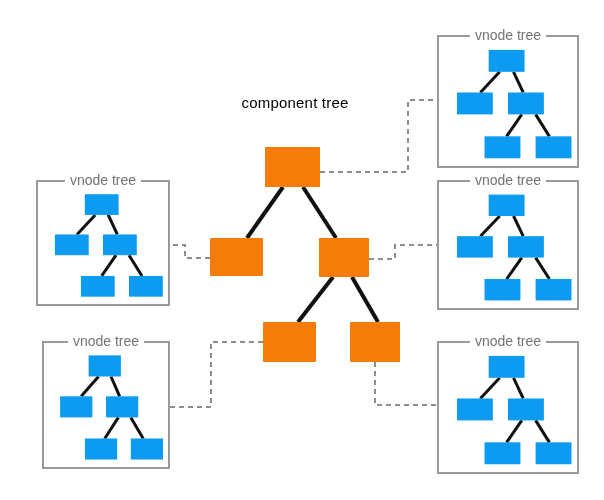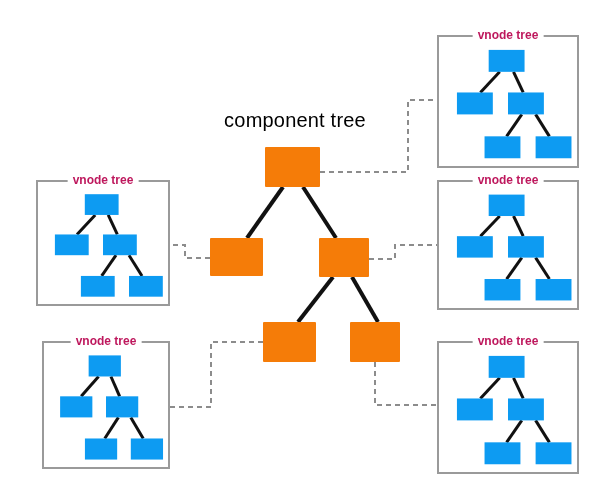--- a/index.html
+++ b/index.html
@@ -16,24 +16,24 @@
     width: 604px;
     height: 500px;
     background: #ffffff;
     overflow: hidden;
   }
 
   
   .diagram-title {
     position: absolute;
     left: 205px;
-    top: 105px;
+    top: 88px;
     width: 180px;
     text-align: center;
-    font-size: 20px;
+    font-size: 15px;
     line-height: 30px;
     color: #000000;
     letter-spacing: 0.2px;
     white-space: nowrap;
   }
 
   
   .comp-node {
     position: absolute;
     background: #f57c08;
@@ -67,25 +67,24 @@
     border: 2px solid #9a9a9a;
     background: transparent;
   }
   .vnode-legend {
     position: absolute;
     top: -11px;
     left: 50%;
     transform: translateX(-50%);
     background: #ffffff;
     padding: 0 5px;
-    font-size: 12px;
+    font-size: 14px;
     line-height: 19px;
-    color: #be185d;
+    color: #737373;
     white-space: nowrap;
-    font-weight: bold;
   }
   .vnode-canvas {
     position: absolute;
     left: 0;
     top: 0;
     width: 100%;
     height: 100%;
   }
 </style>
 </head>

